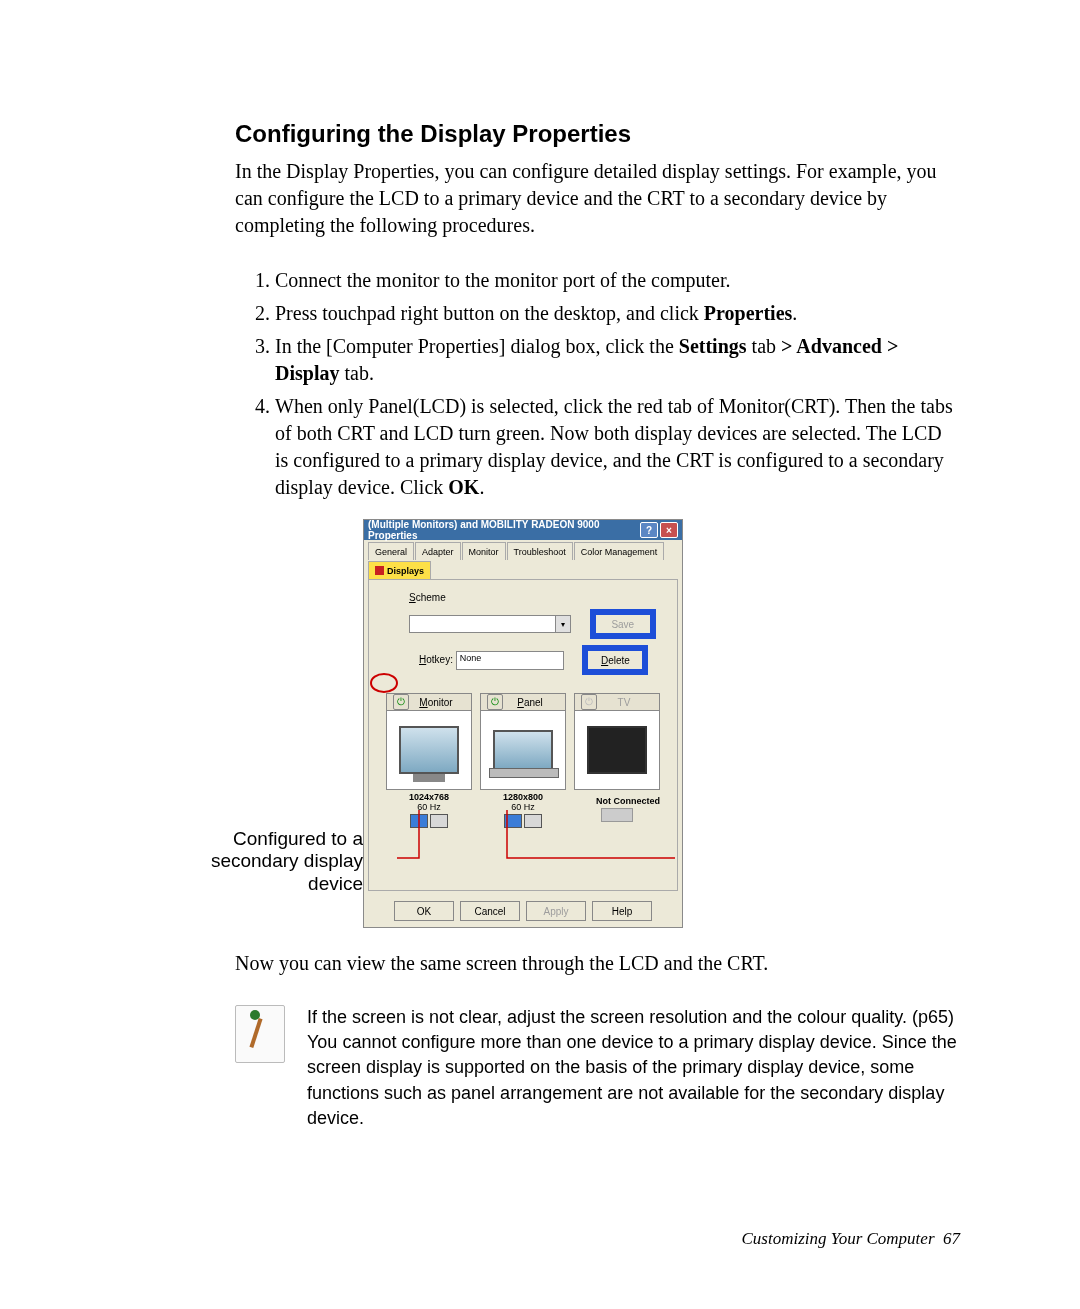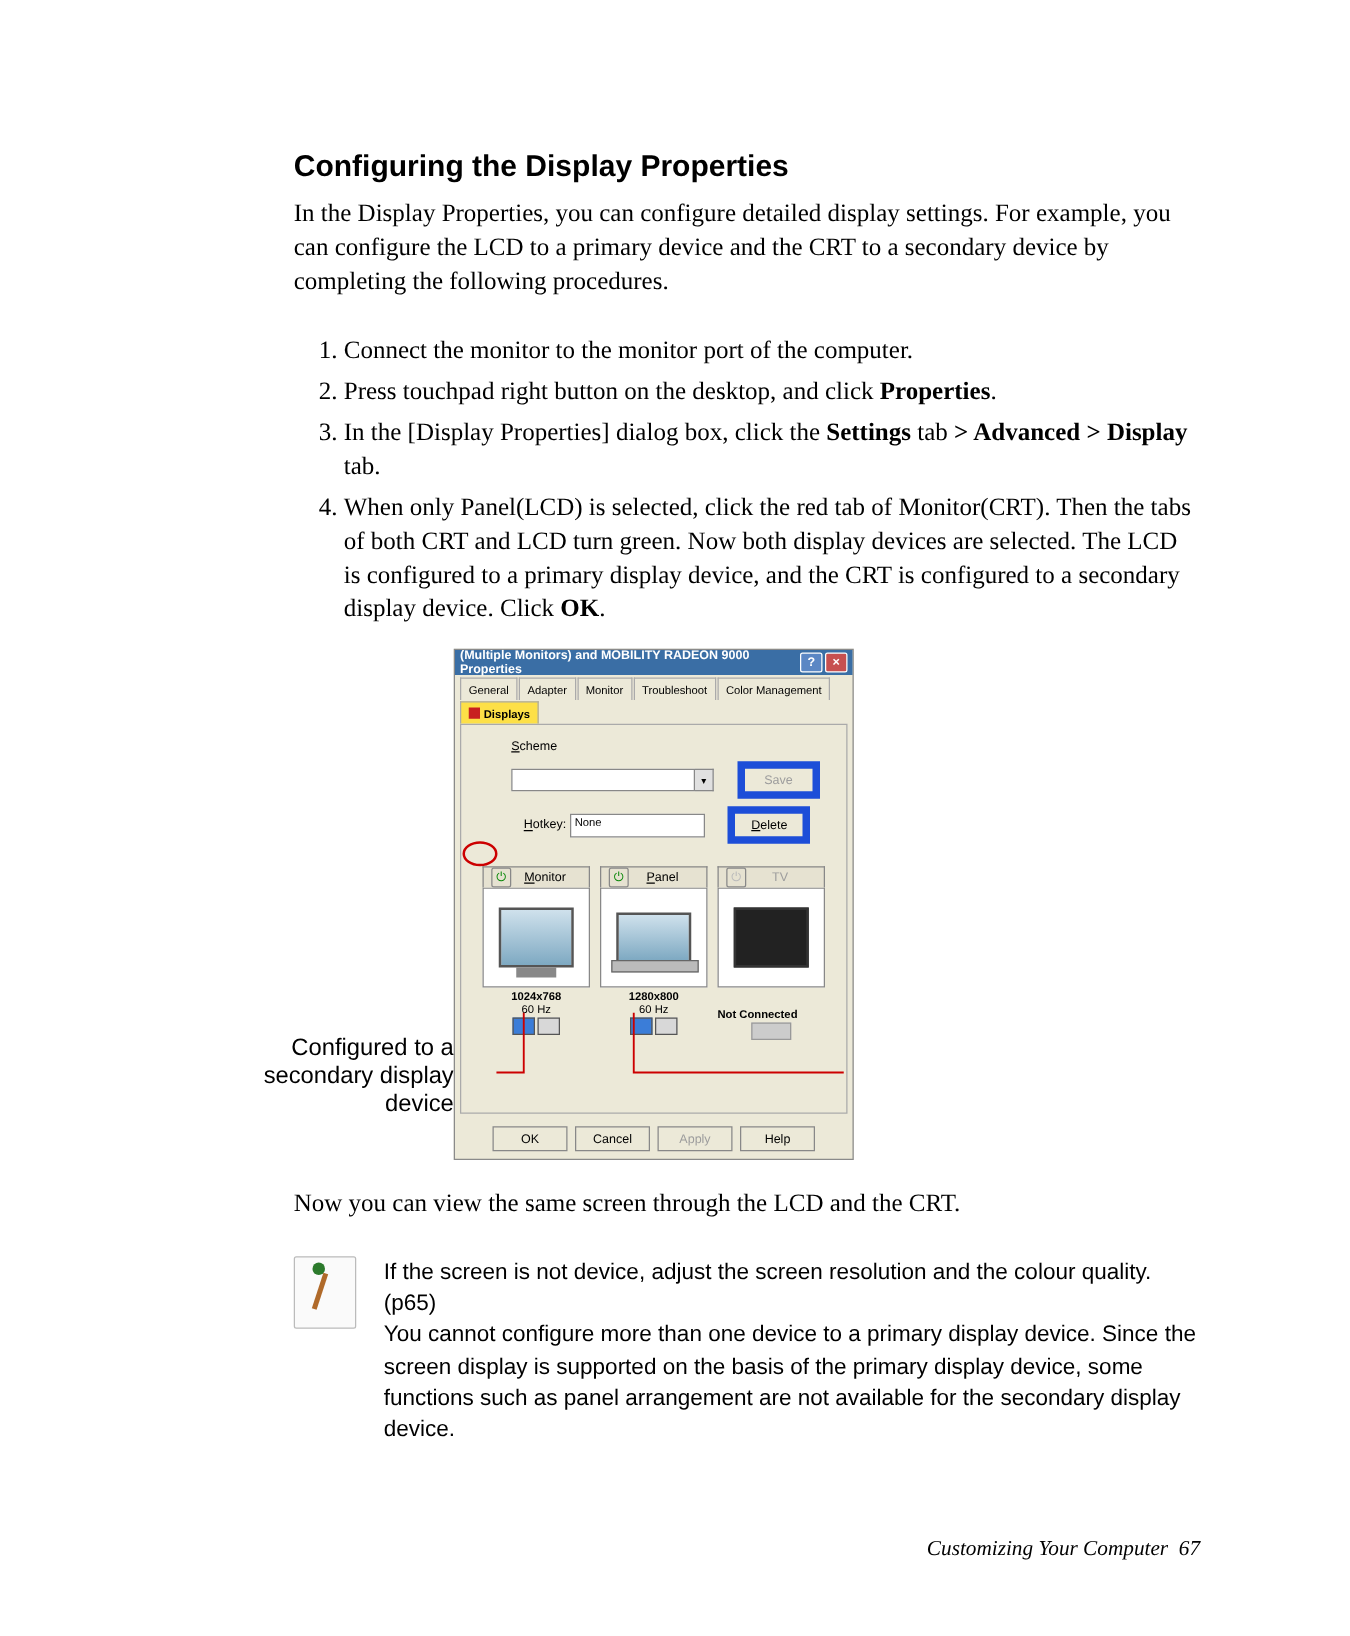--- a/index.html
+++ b/index.html
@@ -55,21 +55,21 @@
 .crt::after{content:"";position:absolute;left:12px;bottom:-10px;width:32px;height:8px;background:#888}
 .laptop{width:56px;height:36px;border:2px solid #555;background:linear-gradient(#cfe1ec,#7ea9c2);position:relative}
 .laptop::after{content:"";position:absolute;left:-6px;bottom:-10px;width:68px;height:8px;background:#bbb;border:1px solid #666}
 .tv{width:56px;height:44px;border:2px solid #333;background:#222}
 .dev-stat{text-align:center;font-size:9px;margin-top:2px;font-weight:bold}
 .dev-sub{text-align:center;font-size:9px}
 .dev-tog{text-align:center;margin-top:2px}
 .tog{width:16px;height:12px;border:1px solid #555;display:inline-block;margin:0 1px;vertical-align:middle}
 .tog.a{background:#3b7dd8}
 .tog.b{background:#d8d8d8}
-.nc{font-size:9px;text-align:left;font-weight:bold;margin-top:16px}
+.nc{font-size:9px;text-align:right;font-weight:bold;margin-top:6px}
 .nc-line{width:30px;height:12px;margin:2px auto 0;background:#ccc;border:1px solid #999}
 
 .winbtns{display:flex;justify-content:center;gap:6px;padding:6px 0}
 .wbtn{width:58px;height:18px;border:1px solid #888;background:#ece9d8;font-size:10px;display:flex;align-items:center;justify-content:center}
 .wbtn.dis{color:#9d9d9d}
 
 svg.ring{position:absolute}
 svg.line{position:absolute}
 </style>
 </head>
@@ -82,21 +82,21 @@
   <p>In the Display Properties, you can configure detailed display settings. For example, you can configure the LCD to a primary device and the CRT to a secondary device by completing the following procedures.</p>
 
   <ol>
     <li>
       <b>  </b><span>Connect the monitor to the monitor port of the computer.</span>
     </li>
     <li>
       <span>Press touchpad right button on the desktop, and click </span><b>Properties</b><span>.</span>
     </li>
     <li>
-      <span>In the [Display Properties] dialog box, click the </span><b>Settings</b><span> tab </span><b>&gt; Advanced &gt; Display</b><span> tab.</span>
+      <span>In the [Computer Properties] dialog box, click the </span><b>Settings</b><span> tab </span><b>&gt; Advanced &gt; Display</b><span> tab.</span>
     </li>
     <li>
       <span>When only Panel(LCD) is selected, click the red tab of Monitor(CRT). Then the tabs of both CRT and LCD turn green. Now both display devices are selected. The LCD is configured to a primary display device, and the CRT is configured to a secondary display device. Click </span><b>OK</b><span>.</span>
     </li>
   </ol>
 
   <div class="figure-wrap">
 
     <div class="caption" style="width:170px;margin-bottom:32px">Configured to a secondary display device</div>
 
@@ -210,21 +210,21 @@
   </div>
 
   <p class="follow">Now you can view the same screen through the LCD and the CRT.</p>
 
   <div class="note-row">
     <div class="note-icon">
       <div class="pin"></div>
         <div class="pen"></div>
     </div>
     <div class="note-text">
-      <div>If the screen is not device, adjust the screen resolution and the colour quality. (p65)</div>
+      <div>If the screen is not clear, adjust the screen resolution and the colour quality. (p65)</div>
       <div>You cannot configure more than one device to a primary display device. Since the screen display is supported on the basis of the primary display device, some functions such as panel arrangement are not available for the secondary display device.</div>
     </div>
   </div>
 
   <div class="footer">
     <span>Customizing Your Computer</span>&nbsp;&nbsp;<span>67</span>
   </div>
 
 </div>
 

